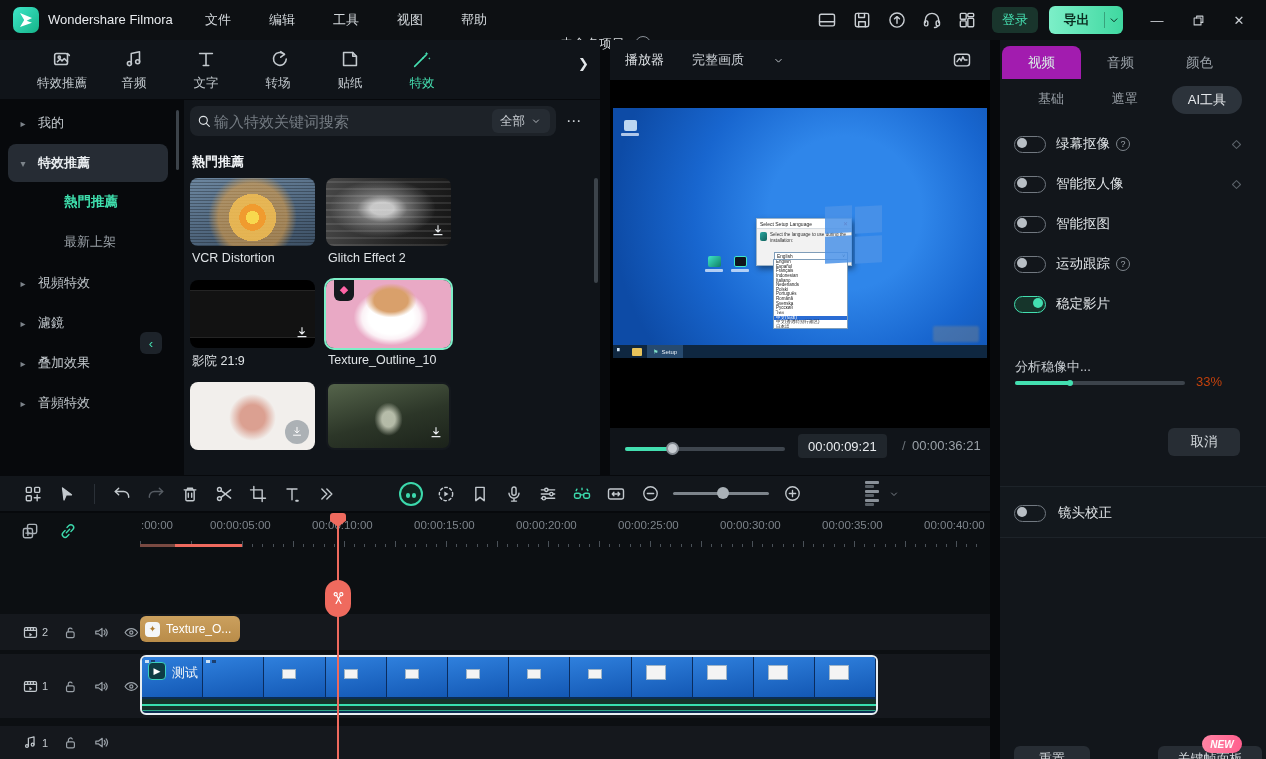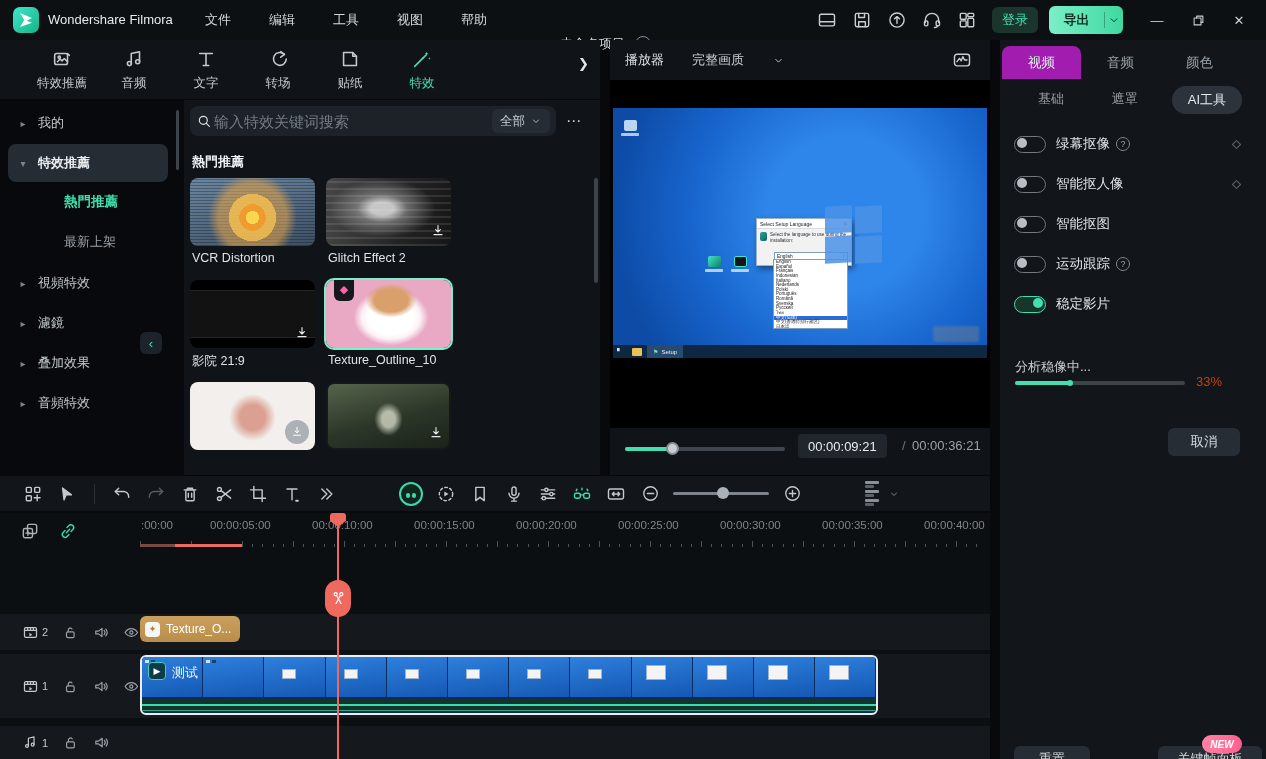--- a/index.html
+++ b/index.html
@@ -615,20 +615,28 @@
         <div class="stab">遮罩</div>
         <div class="stab active">AI工具</div>
       </div>
     <div id="toggles"></div>
     <div id="an-label" class="abs">分析稳像中...</div>
     <div id="an-bar" class="abs">
         <div id="an-fill" style="width: 33%;"></div>
       </div>
     <div id="an-pct" class="abs">33%</div>
     <div id="cancel-btn" class="abs">取消</div>
+    <div id="lens-band" class="abs">
+      <div class="tg-row" style="top:14px;left:14px;position:absolute">
+        <div class="toggle">
+            <div class="knob"></div>
+          </div>
+        <span class="tg-label">镜头校正</span>
+      </div>
+    </div>
     <div id="reset-btn" class="abs">重置</div>
     <div id="kf-btn" class="abs">关键帧面板</div>
     <div id="new-badge" class="abs">NEW</div>
   <div class="tg-row" style="top: 92px; align-items: center;">
         <div class="toggle">
           <div class="knob"></div>
         </div>
         <span class="tg-label" style="margin-left: -2px;">绿幕抠像</span>
         <span class="help" style="margin-left: -6px;">?</span>
         <span class="tg-diamond ic" style="width: 15px; height: 15px;">

